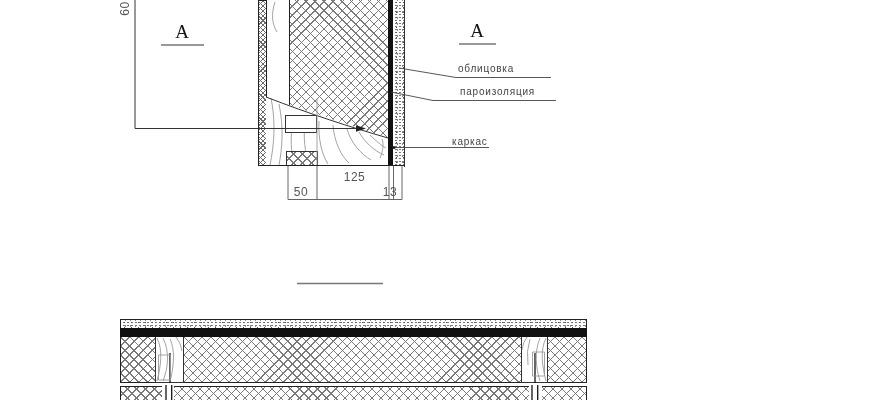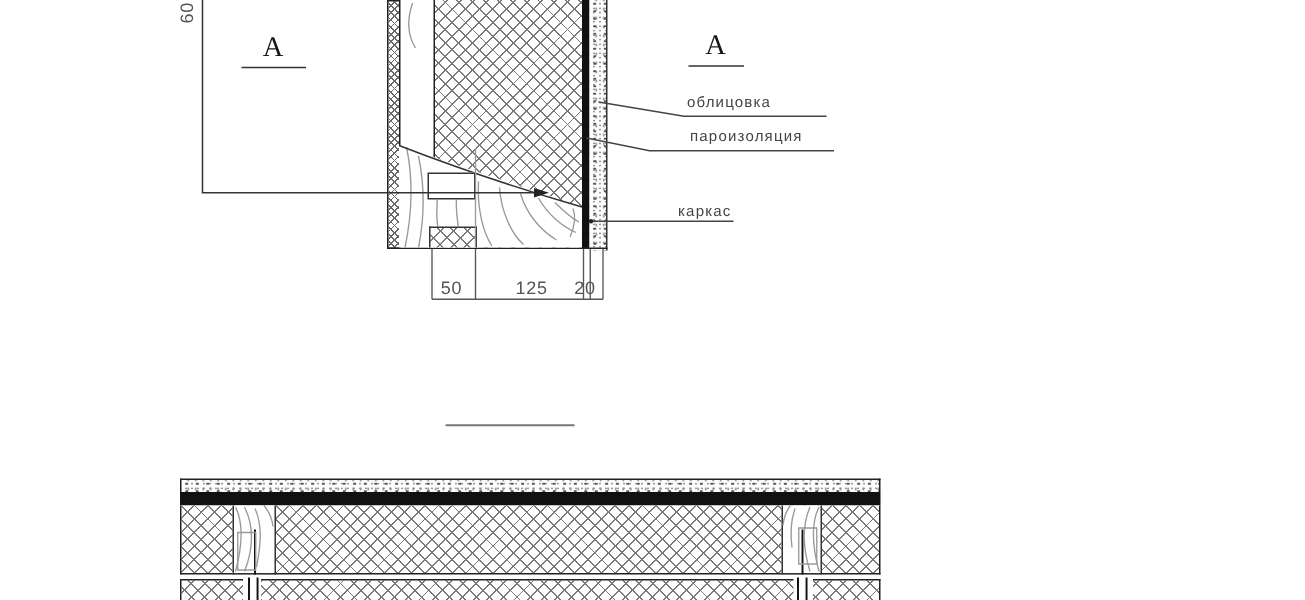--- a/index.html
+++ b/index.html
@@ -145,18 +145,18 @@
   <div class="abs serifmark" style="left:455px;top:21px;width:44px;">А</div>
 
   <div class="abs callout" style="left:458px;top:62px;">облицовка</div>
 
   <div class="abs callout" style="left:435px;top:85px;margin-left:25px;">пароизоляция</div>
 
   <div class="abs callout" style="left:428px;top:135px;margin-left:24px;">каркас</div>
 
   <div class="abs dimtxt" style="left:288px;top:185px;width:26px;">50</div>
 
-  <div class="abs dimtxt" style="left:317px;top:185px;width:75px;">125</div>
+  <div class="abs dimtxt" style="left:317px;top:170px;width:75px;">125</div>
 
-  <div class="abs dimtxt" style="left:378px;top:185px;width:24px;">20</div>
+  <div class="abs dimtxt" style="left:378px;top:185px;width:24px;">13</div>
 
 
 </div>
 
 </body></html>

